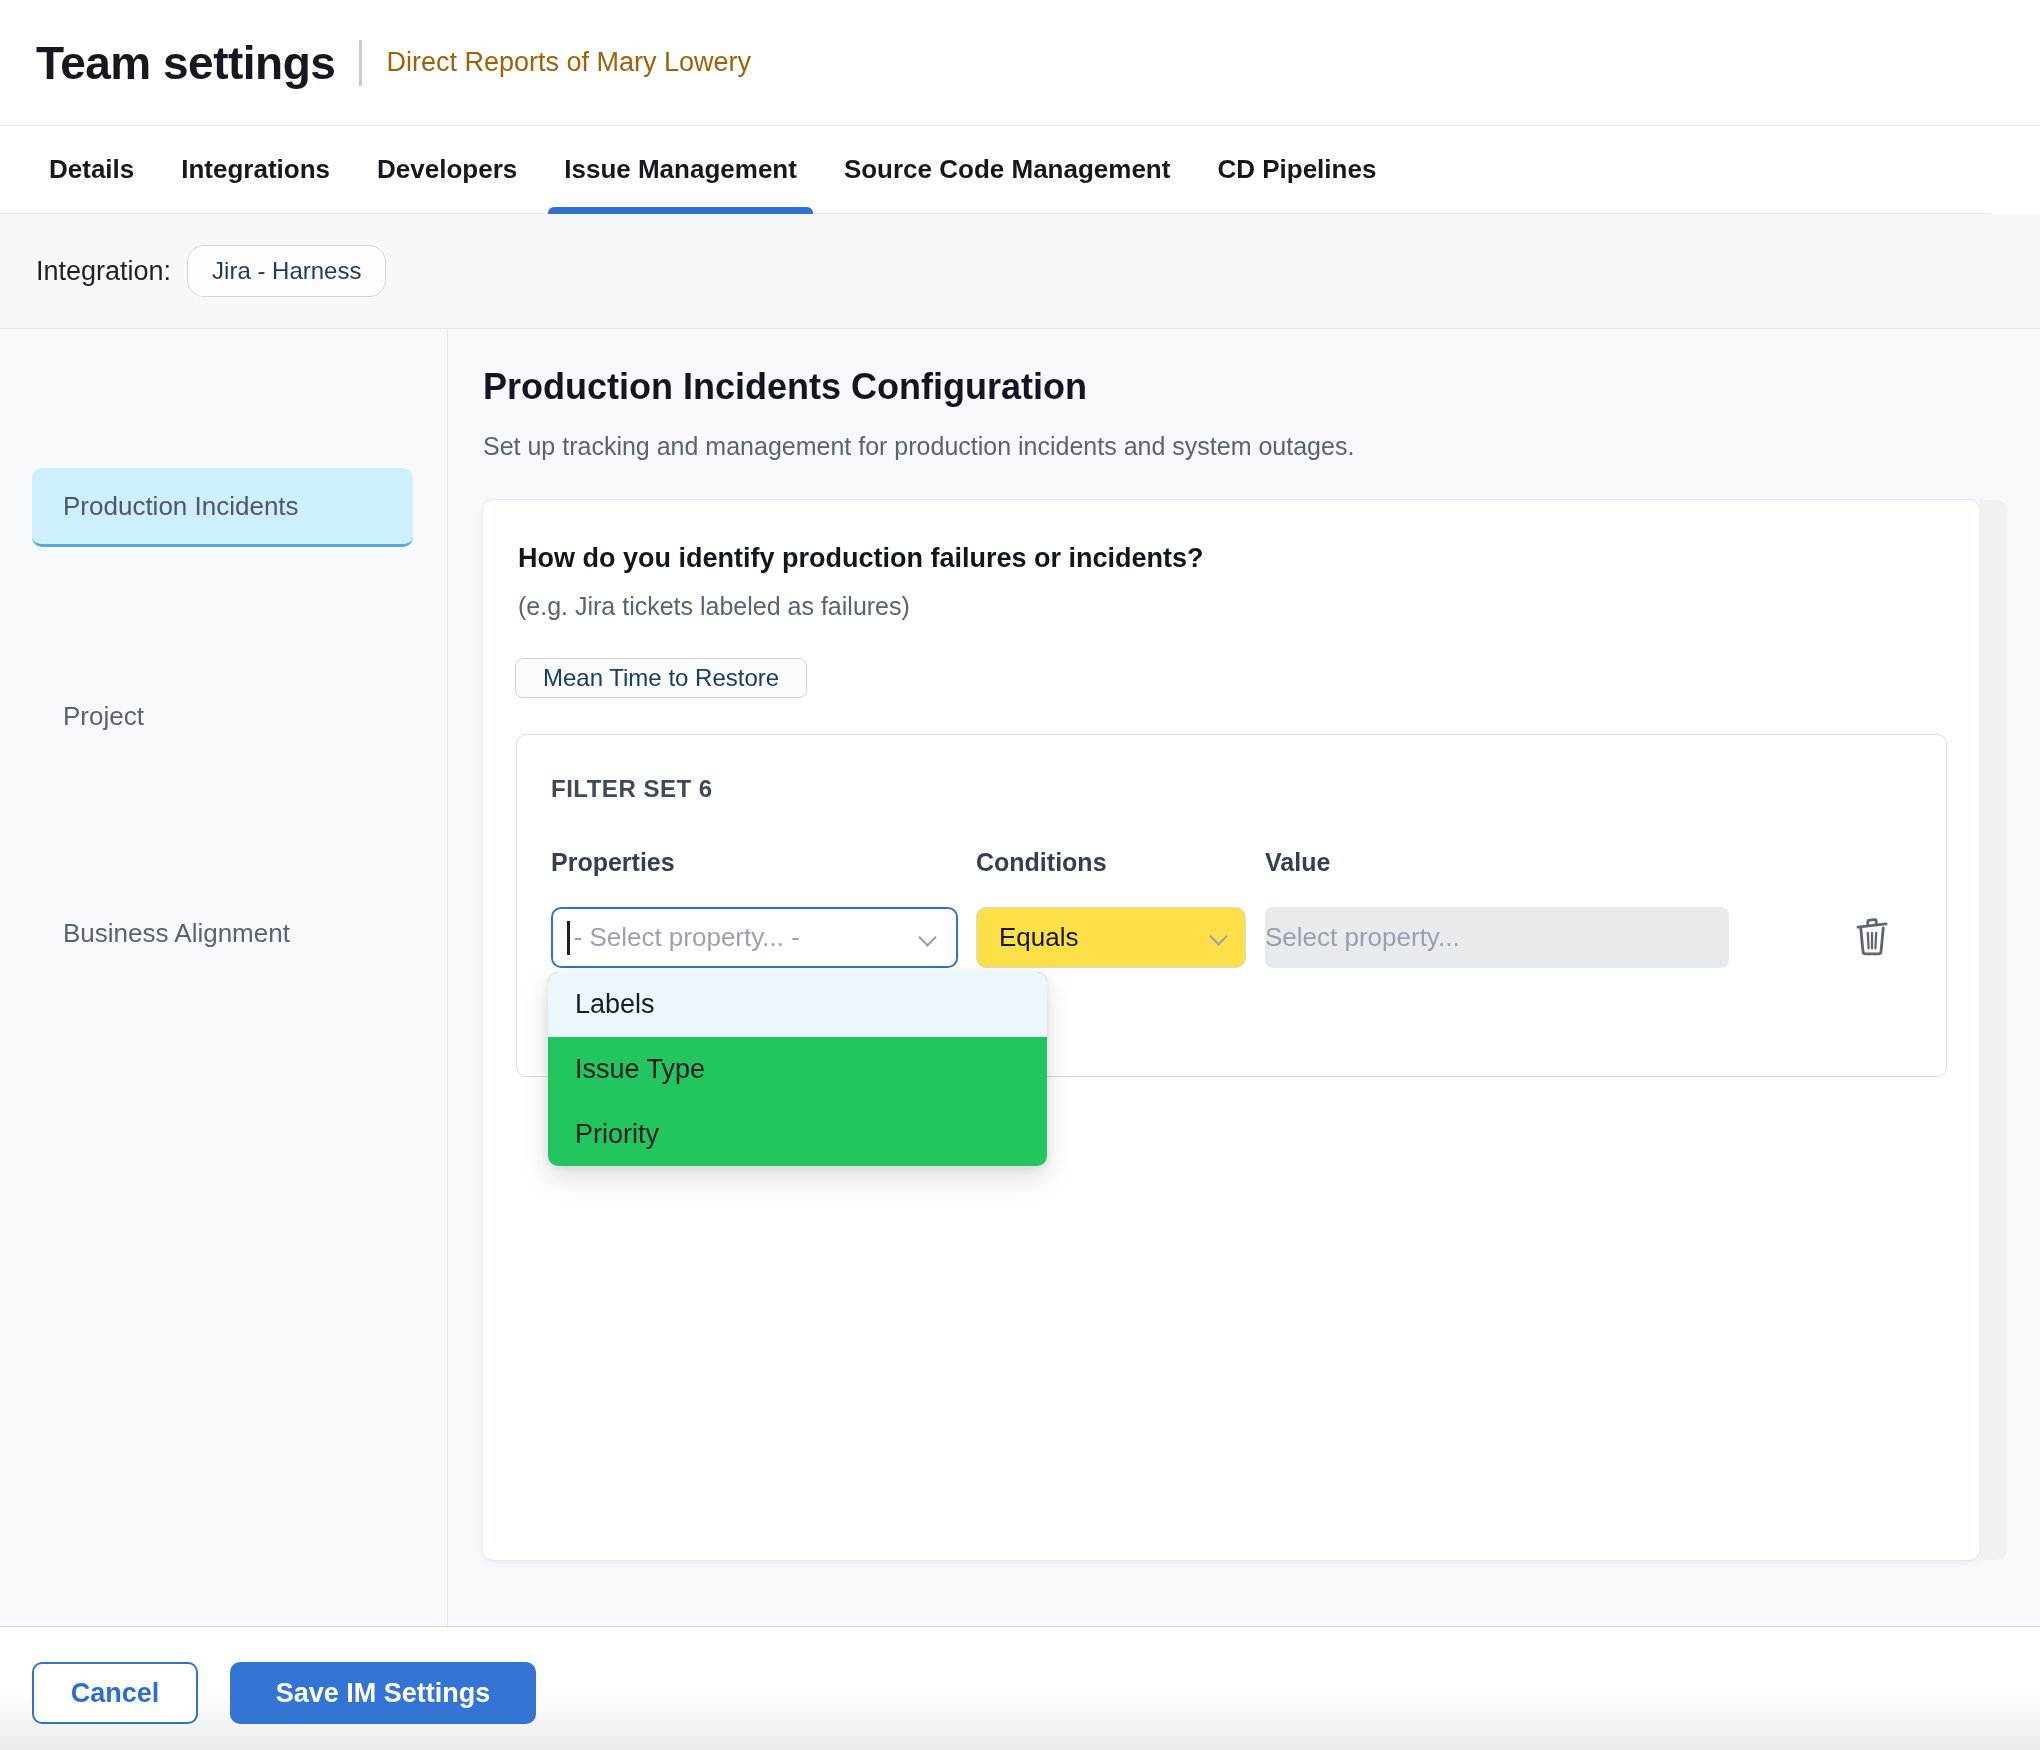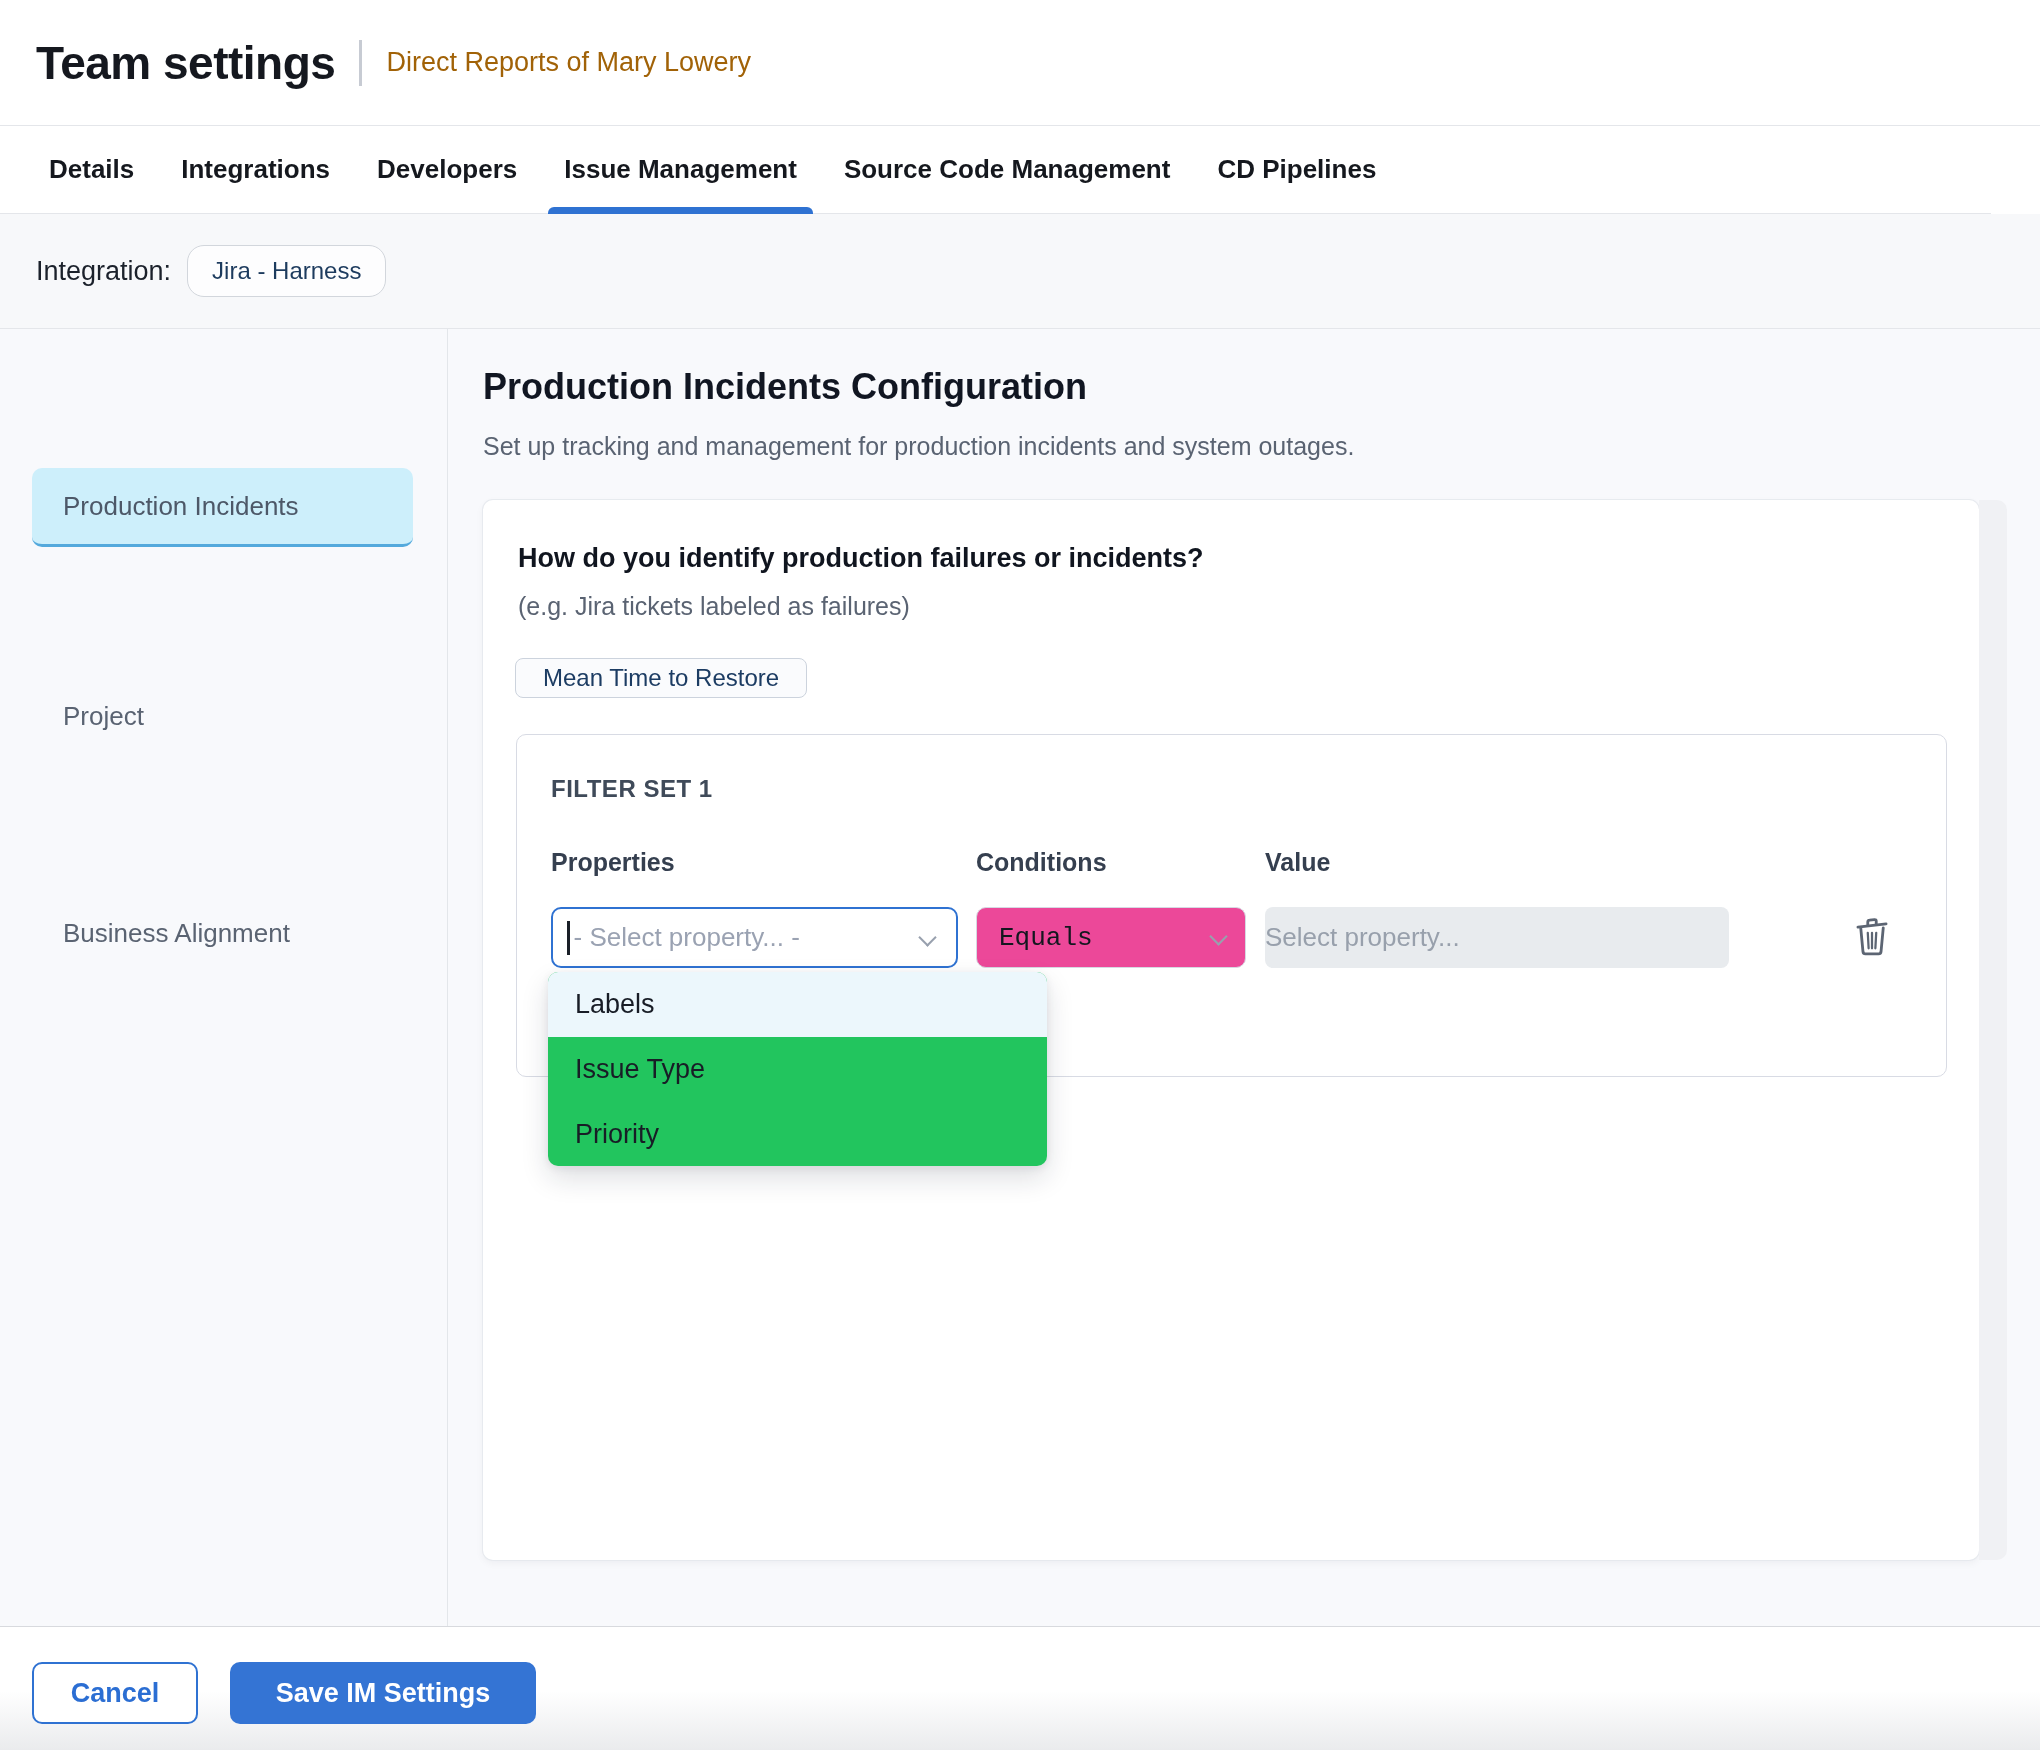--- a/index.html
+++ b/index.html
@@ -74,23 +74,23 @@
   .col-conditions { left:459px; }
   .col-value      { left:748px; }
 
   .prop-select { position:absolute; left:34px; top:172px; width:407px; height:61px;
         border:2.5px solid #2f72d2; border-radius:10px; background:#ffffff;
         display:flex; align-items:center; padding-left:14px; cursor:pointer; }
   .text-cursor { width:2.5px; height:34px; background:#1a1f28; margin-right:4px; }
   .placeholder-text { font-size:26px; color:#9aa2b2; }
 
   .cond-select { position:absolute; left:459px; top:172px; width:270px; height:61px;
-        border:1.5px solid #d6d9e2; border-radius:10px; background:#ec4899;
+        border:1.5px solid #d6d9e2; border-radius:10px; background:#fde047;
         display:flex; align-items:center; padding-left:22px; cursor:pointer;
-        font-size:26px; color:#13171f;font-family:Liberation Mono, monospace; }
+        font-size:26px; color:#13171f; }
 
   .chev { position:absolute; top:22px; width:13px; height:13px;
         border-right:2.5px solid #98a0ae; border-bottom:2.5px solid #98a0ae;
         transform:rotate(45deg); }
   .chev-prop { right:22px; }
   .chev-cond { right:20px; }
 
   .value-input { position:absolute; left:748px; top:172px; width:464px; height:61px;
         background:#e8ebee; border:none; border-radius:8px; 
         font-family:"Liberation Sans","DejaVu Sans",sans-serif;
@@ -155,21 +155,21 @@
     <div class="main-title">Production Incidents Configuration</div>
     <div class="main-desc">Set up tracking and management for production incidents and system outages.</div>
 
     <div class="card">
       <div class="card-question">How do you identify production failures or incidents?</div>
       <div class="card-hint">(e.g. Jira tickets labeled as failures)</div>
 
       <div class="metric-chip">Mean Time to Restore</div>
 
       <div class="filter-box">
-        <div class="filter-title">FILTER SET 1</div>
+        <div class="filter-title">FILTER SET 6</div>
 
         <div class="col-label col-properties">Properties</div>
         <div class="col-label col-conditions">Conditions</div>
         <div class="col-label col-value">Value</div>
 
         <div class="prop-select">
           <span class="text-cursor"></span>
           <span class="placeholder-text">- Select property... -</span>
           <span class="chev chev-prop"></span>
         </div>

